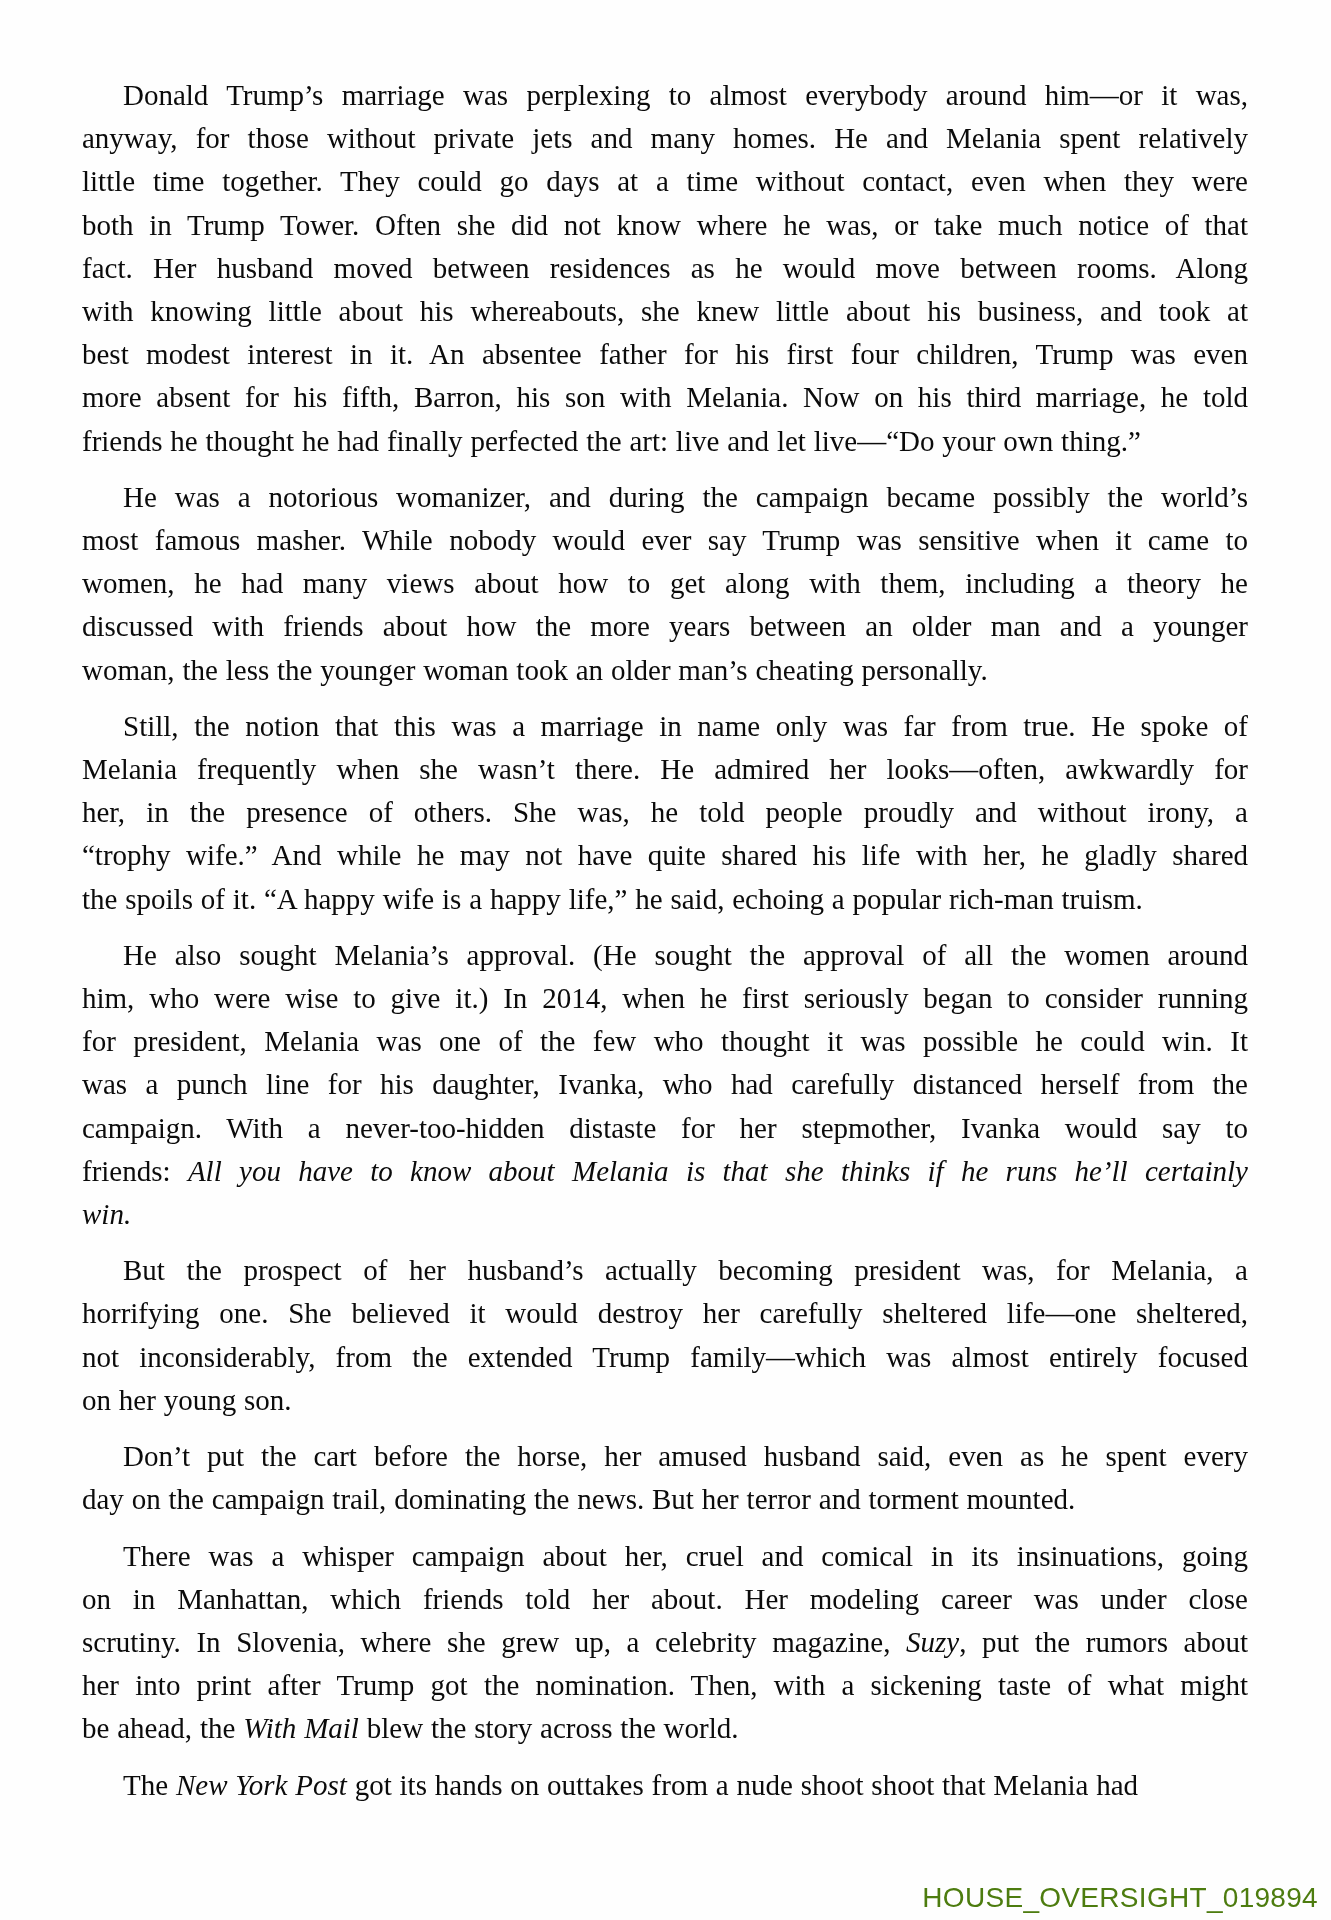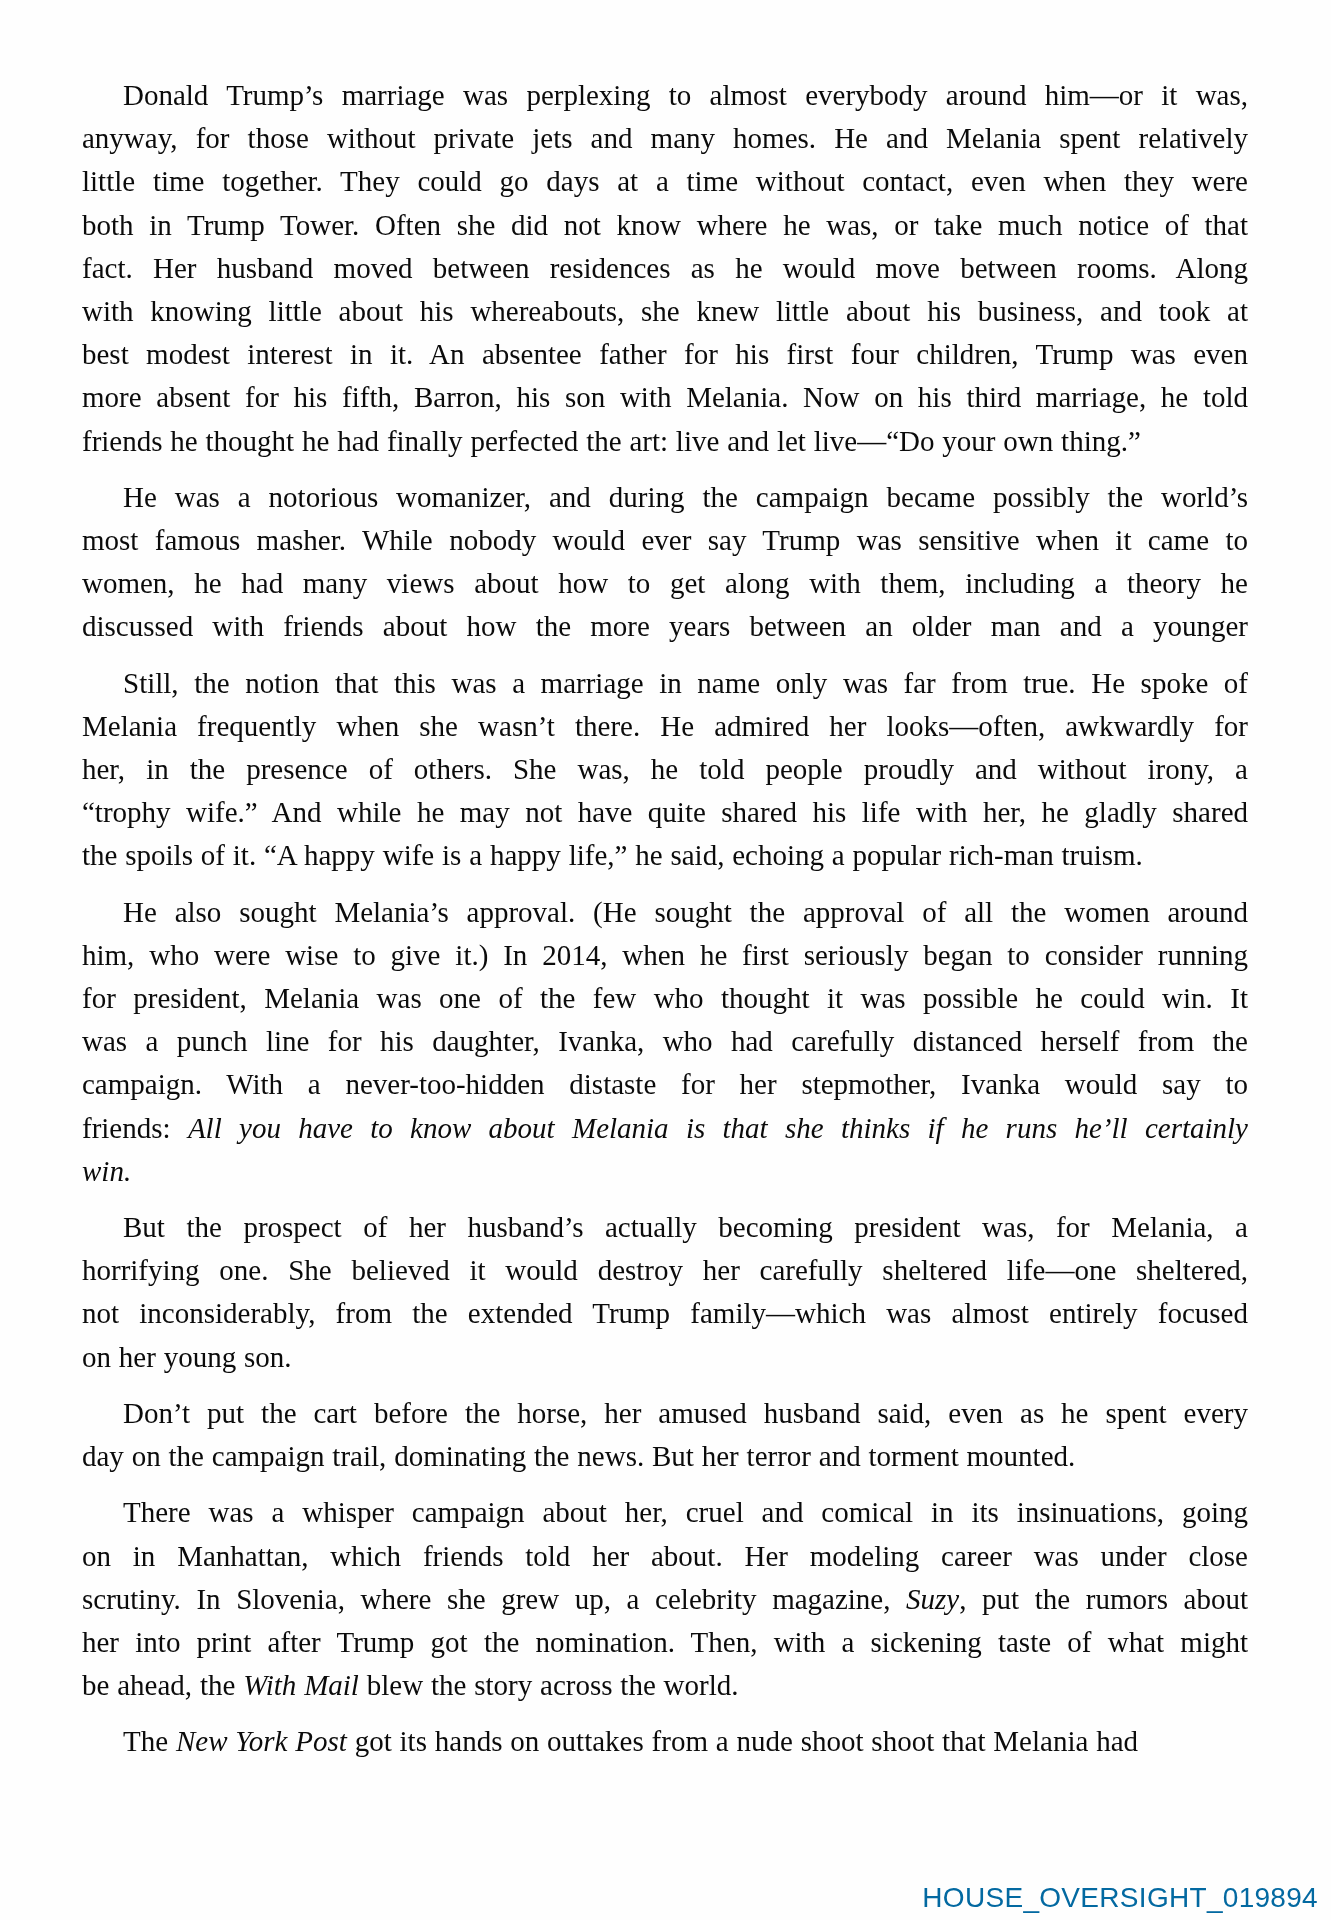--- a/index.html
+++ b/index.html
@@ -43,21 +43,21 @@
   .italic {
     font-style: italic;
     margin-top: 16px;
   }
   .footer {
     position: absolute;
     right: 13px;
     top: 1882px;
     font-family: "Liberation Sans", sans-serif;
     font-size: 28px;
-    color: #0369a1;
+    color: #4d7c0f;
     letter-spacing: 0.3px;
   }
 </style>
 </head>
 <body>
 
 <div class="page">
   <div class="content">
       <div class="paragraph">
         <div class="line first"><span>Donald Trump’s marriage was perplexing to almost everybody around him—or it was,</span></div>
@@ -68,20 +68,21 @@
         <div class="line"><span>with knowing little about his whereabouts, she knew little about his business, and took at</span></div>
         <div class="line"><span>best modest interest in it. An absentee father for his first four children, Trump was even</span></div>
         <div class="line"><span>more absent for his fifth, Barron, his son with Melania. Now on his third marriage, he told</span></div>
         <div class="line last"><span>friends he thought he had finally perfected the art: live and let live—“Do your own thing.”</span></div>
       </div>
       <div class="paragraph">
         <div class="line first"><span>He was a notorious womanizer, and during the campaign became possibly the world’s</span></div>
         <div class="line"><span>most famous masher. While nobody would ever say Trump was sensitive when it came to</span></div>
         <div class="line"><span>women, he had many views about how to get along with them, including a theory he</span></div>
         <div class="line"><span>discussed with friends about how the more years between an older man and a younger</span></div>
+        <div class="line last"><span>woman, the less the younger woman took an older man’s cheating personally.</span></div>
       </div>
       <div class="paragraph">
         <div class="line first"><span>Still, the notion that this was a marriage in name only was far from true. He spoke of</span></div>
         <div class="line"><span>Melania frequently when she wasn’t there. He admired her looks—often, awkwardly for</span></div>
         <div class="line"><span>her, in the presence of others. She was, he told people proudly and without irony, a</span></div>
         <div class="line"><span>“trophy wife.” And while he may not have quite shared his life with her, he gladly shared</span></div>
         <div class="line last"><span>the spoils of it. “A happy wife is a happy life,” he said, echoing a popular rich-man truism.</span></div>
       </div>
       <div class="paragraph">
         <div class="line first"><span>He also sought Melania’s approval. (He sought the approval of all the women around</span></div>

